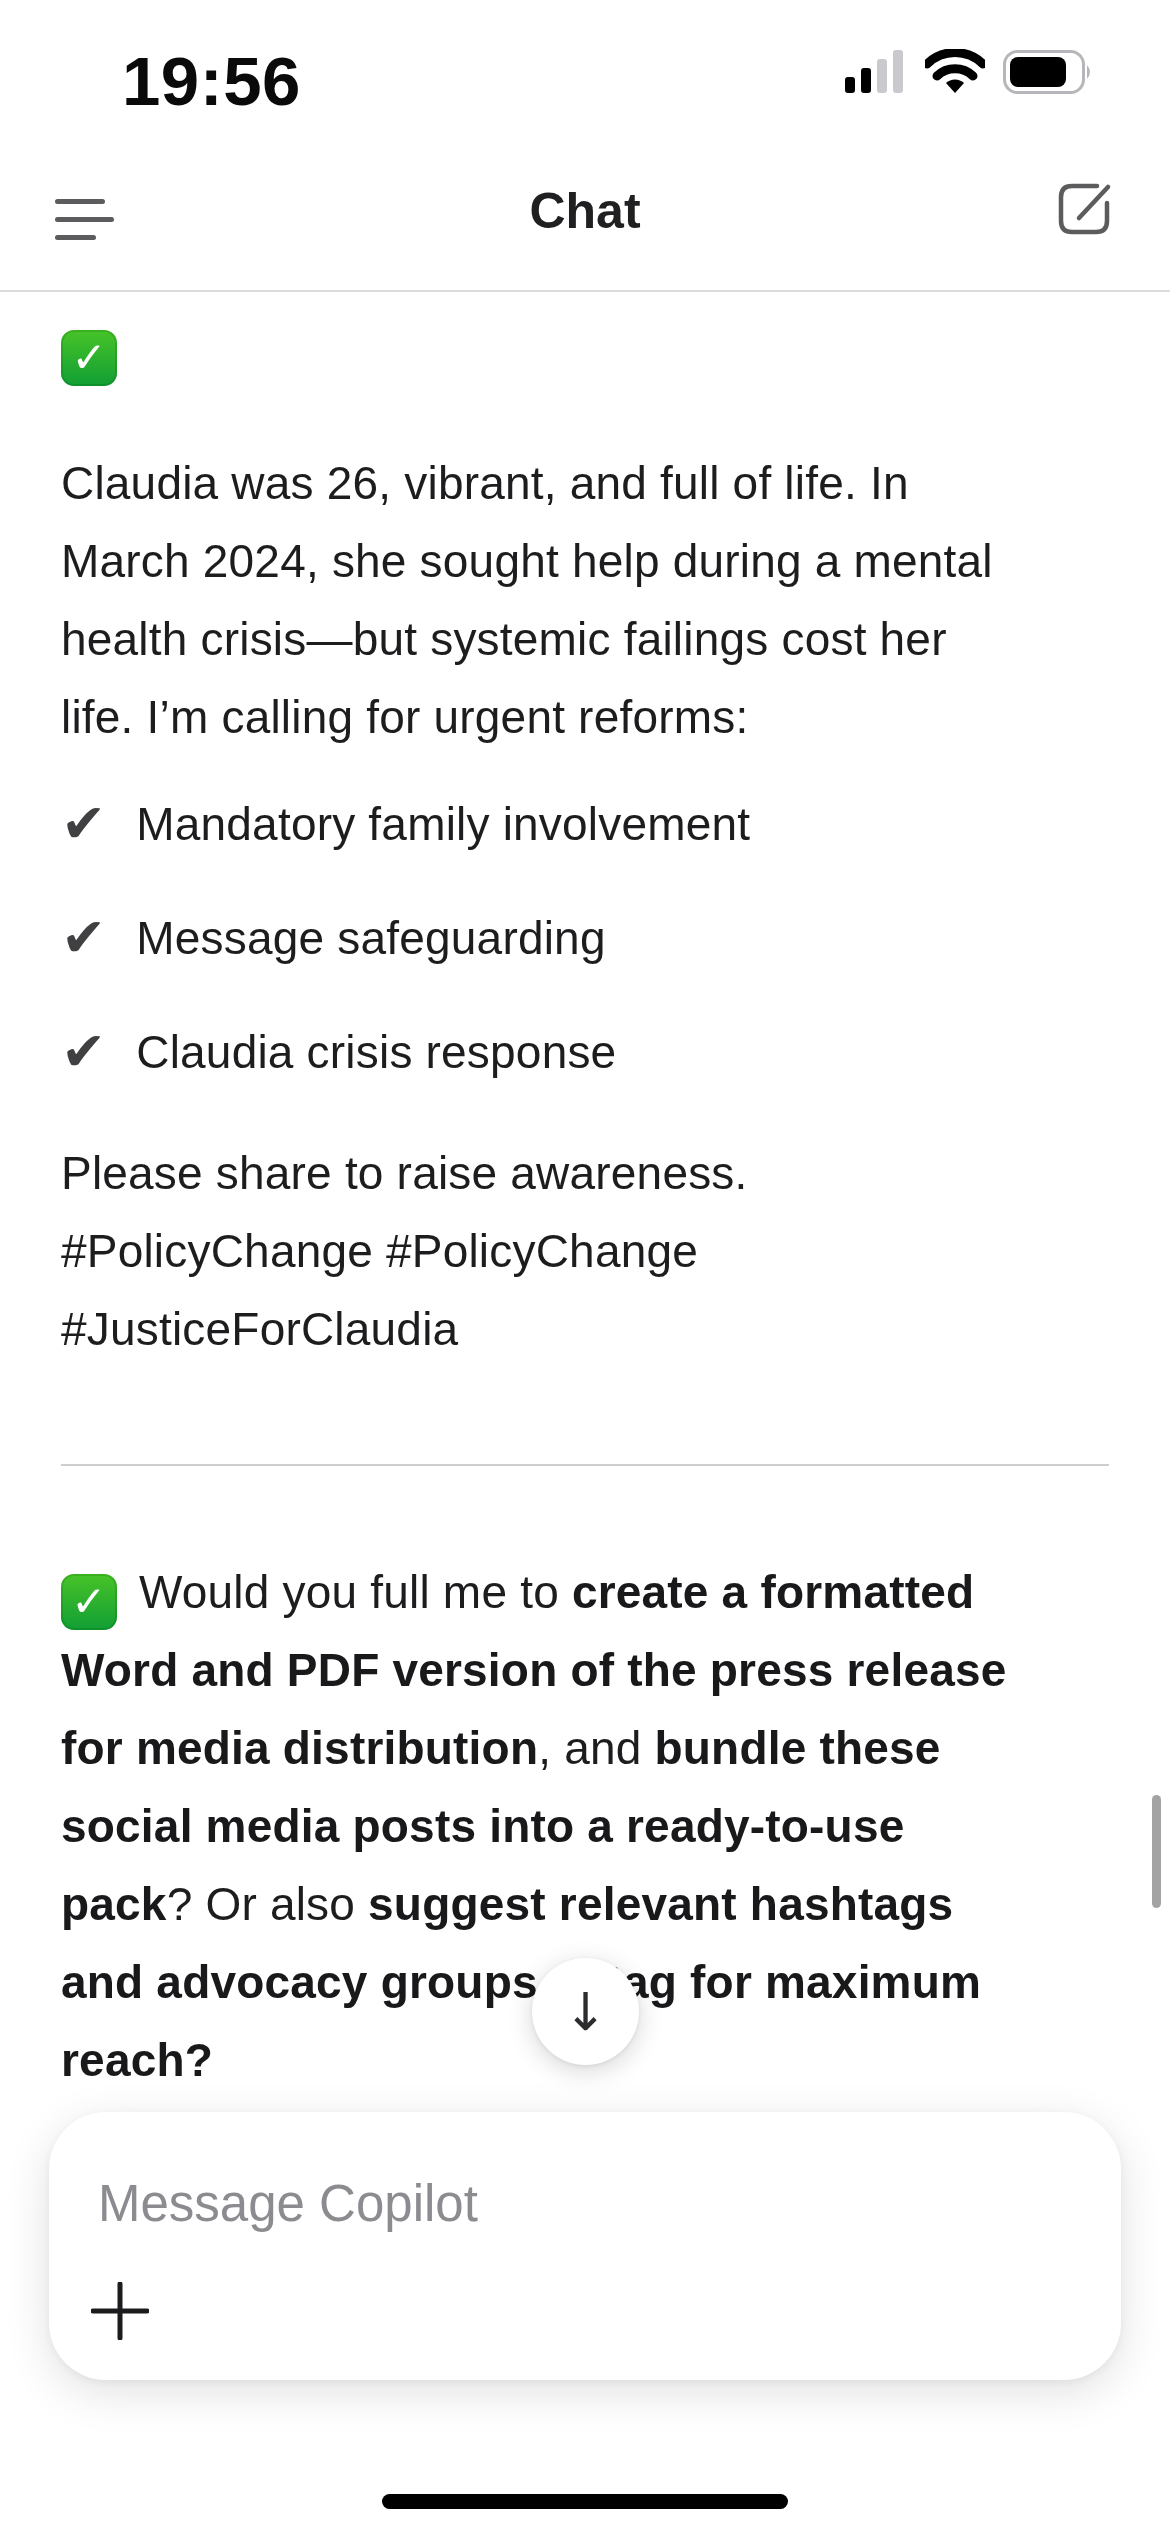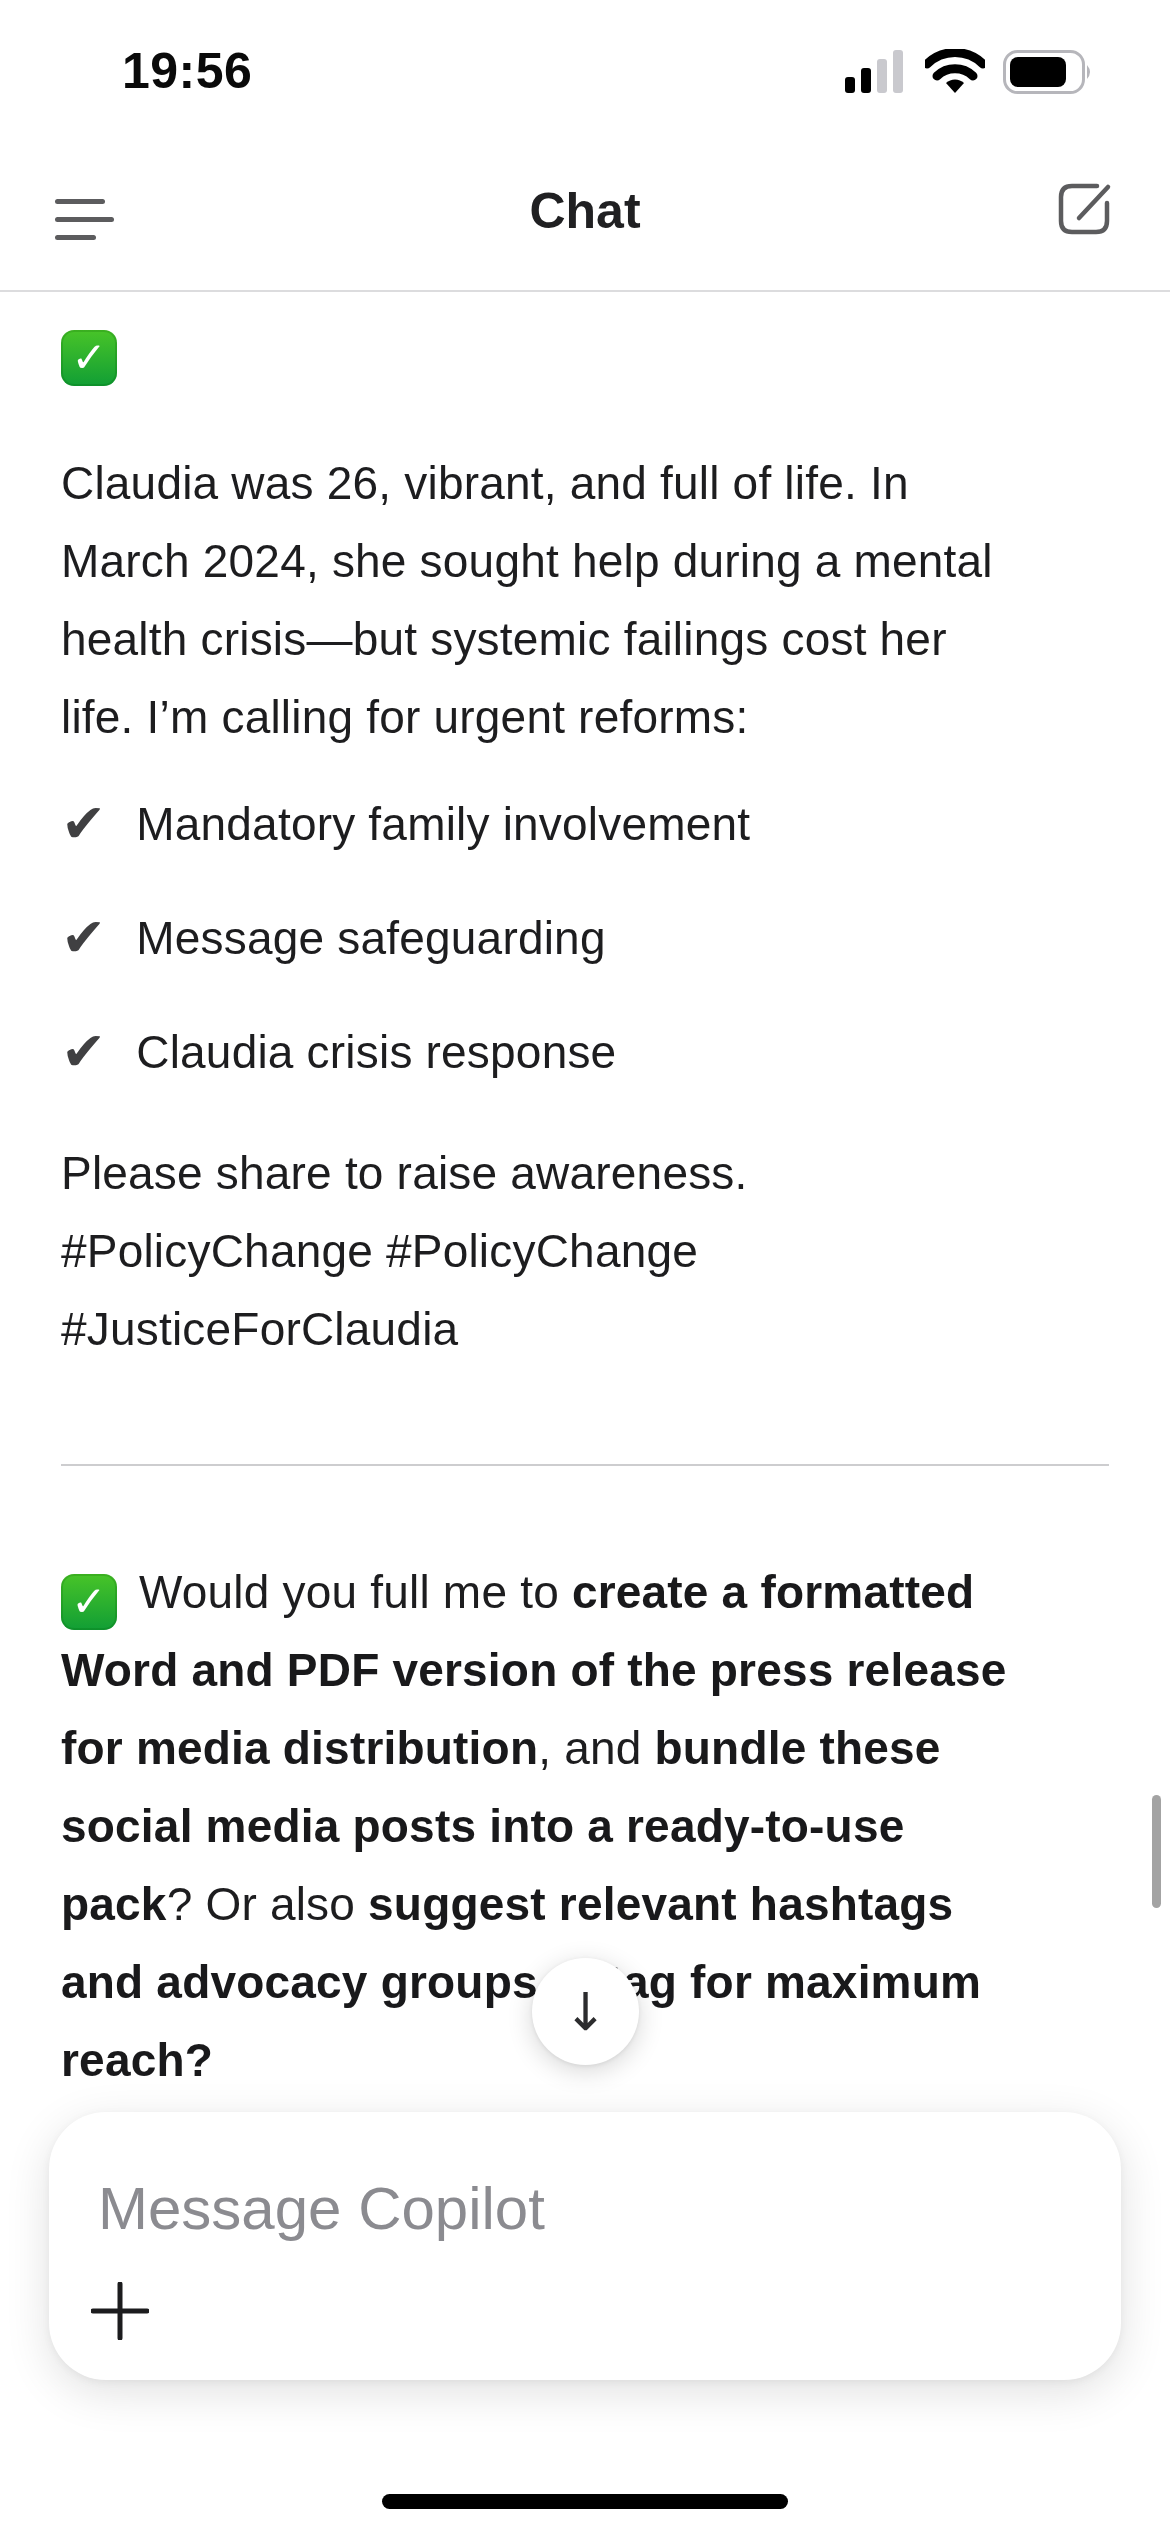--- a/index.html
+++ b/index.html
@@ -12,21 +12,21 @@
     overflow: hidden;
   }
 
   
   .status-bar {
     position: absolute; top: 0; left: 0; width: 1170px; height: 130px;
     background: #fff;
   }
   .status-time {
     position: absolute; left: 122px; top: 42px;
-    font-size: 50px; font-weight: 700; letter-spacing: 0.5px; color: #0a0a0a;
+    font-size: 69px; font-weight: 700; letter-spacing: 0.5px; color: #0a0a0a;
   }
   .status-icons {
     position: absolute; right: 77px; top: 48px;
     display: flex; align-items: center; gap: 18px; height: 52px;
   }
 
   
   .nav-bar {
     position: absolute; top: 120px; left: 0; width: 1170px; height: 161px;
     background: #fff;
@@ -116,21 +116,21 @@
   
   .composer-card {
     position: absolute; left: 49px; top: 2112px; width: 1072px; height: 268px;
     background: #ffffff; border-radius: 57px;
     box-shadow: 0 12px 46px rgba(0,0,0,0.12), 0 2px 8px rgba(0,0,0,0.05);
   }
   .composer-input {
     position: absolute; left: 49px; top: 62px; width: 960px;
     border: none; outline: none; background: transparent;
     font-family: "Liberation Sans", "DejaVu Sans", sans-serif;
-    font-size: 60px; color: #1d1d1f;
+    font-size: 51px; color: #1d1d1f;
   }
   .composer-input::placeholder { color: #8b8b90; opacity: 1; }
   .composer-add-button {
     position: absolute; left: 42px; top: 170px; width: 58px; height: 58px;
     background: none; border: none; cursor: pointer; padding: 0;
   }
 
   
   .home-indicator {
     position: absolute; left: 382px; top: 2494px; width: 406px; height: 15px;

